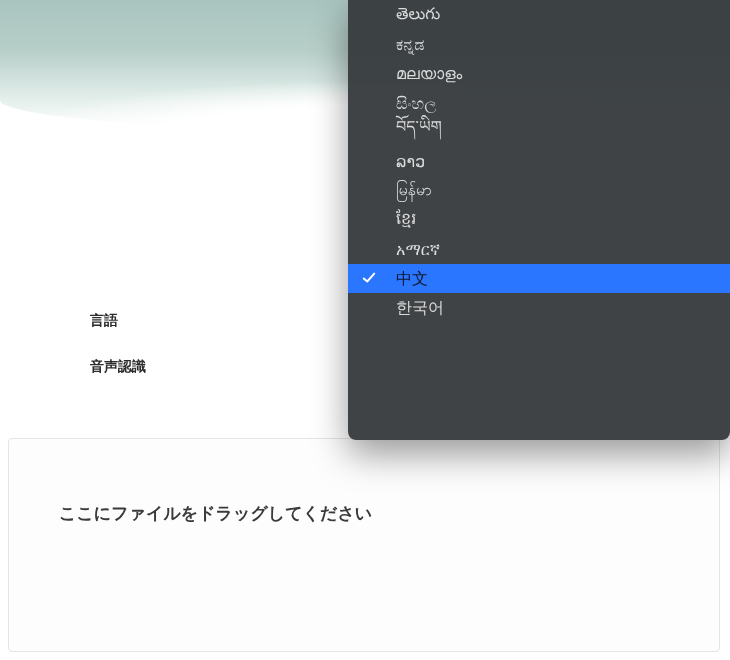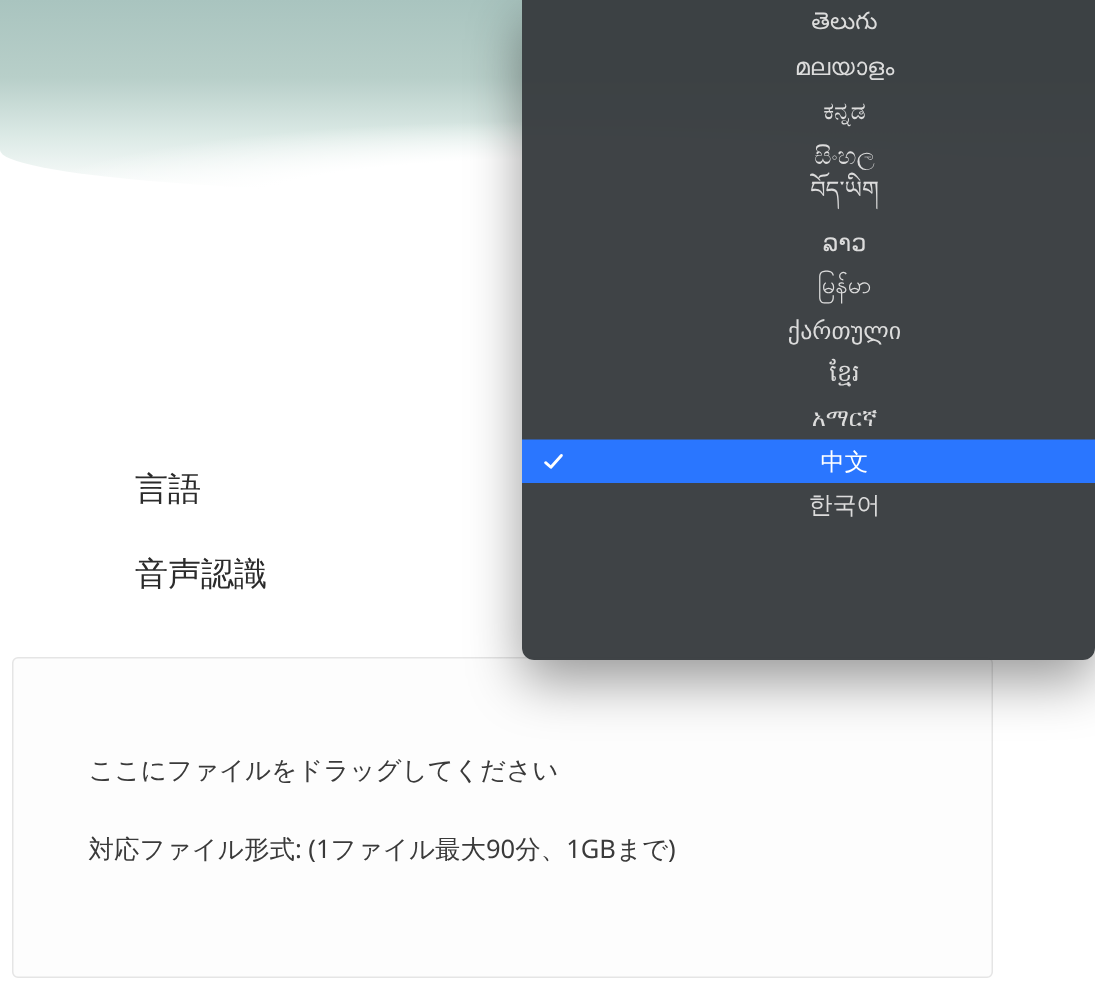--- a/index.html
+++ b/index.html
@@ -36,37 +36,38 @@
       left: 0;
       width: 100%;
       padding: 0 40px;
     }
     .form-row {
       display: flex;
       align-items: center;
       margin-bottom: 26px;
     }
     .form-label {
-      font-size: 22px;
-      font-weight: 400;
+      font-size: 14px;
+      font-weight: 700;
       color: #2b2b2b;
       width: 200px;
       text-align: left;
       padding-left: 50px;
     }
     .dropzone {
       position: absolute;
       top: 438px;
       left: 8px;
-      width: 654px;
+      width: 712px;
       height: 214px;
       border: 1px solid #e5e5e5;
       border-radius: 4px;
       background: #fdfdfd;
       padding: 60px 50px 20px 50px;
+      font-weight: bold;
     }
     .dropzone-line {
       font-size: 17px;
       color: #3a3a3a;
       line-height: 1.6;
     }
     .dropzone-title {
       margin-bottom: 26px;
     }
     
@@ -84,25 +85,24 @@
     }
     .dropdown-item {
       display: flex;
       align-items: center;
       height: 29.3px;
       padding-left: 48px;
       color: #dcdcdc;
       font-size: 16px;
       cursor: pointer;
       position: relative;
-      justify-content: center;
     }
     .dropdown-item.selected {
       background: #2a76ff;
-      color: #ffffff;
+      color: #0f172a;
     }
     .check-icon {
       position: absolute;
       left: 14px;
       top: 50%;
       transform: translateY(-50%);
       width: 14px;
       height: 14px;
       color: #ffffff;
     }
@@ -117,47 +117,43 @@
   <div class="form-row">
     <div class="form-label">言語</div>
   </div>
   <div class="form-row">
     <div class="form-label">音声認識</div>
   </div>
 </div>
 
 <div class="dropzone">
   <div class="dropzone-line dropzone-title">ここにファイルをドラッグしてください</div>
-  <div class="dropzone-line">対応ファイル形式: (1ファイル最大90分、1GBまで)</div>
 </div>
 
 <div class="dropdown" id="dropdown-list">
     <div class="dropdown-item">
       <span>తెలుగు</span>
     </div>
     <div class="dropdown-item">
-      <span>മലയാളം</span>
+      <span>ಕನ್ನಡ</span>
     </div>
     <div class="dropdown-item">
-      <span>ಕನ್ನಡ</span>
+      <span>മലയാളം</span>
     </div>
     <div class="dropdown-item">
       <span>සිංහල</span>
     </div>
     <div class="dropdown-item">
       <span>བོད་ཡིག</span>
     </div>
     <div class="dropdown-item">
       <span>ລາວ</span>
     </div>
     <div class="dropdown-item">
       <span>မြန်မာ</span>
-    </div>
-    <div class="dropdown-item">
-      <span>ქართული</span>
     </div>
     <div class="dropdown-item">
       <span>ខ្មែរ</span>
     </div>
     <div class="dropdown-item">
       <span>አማርኛ</span>
     </div>
     <div class="dropdown-item selected">
       <span class="check-icon">
         <svg viewBox="0 0 16 16" width="14" height="14">

